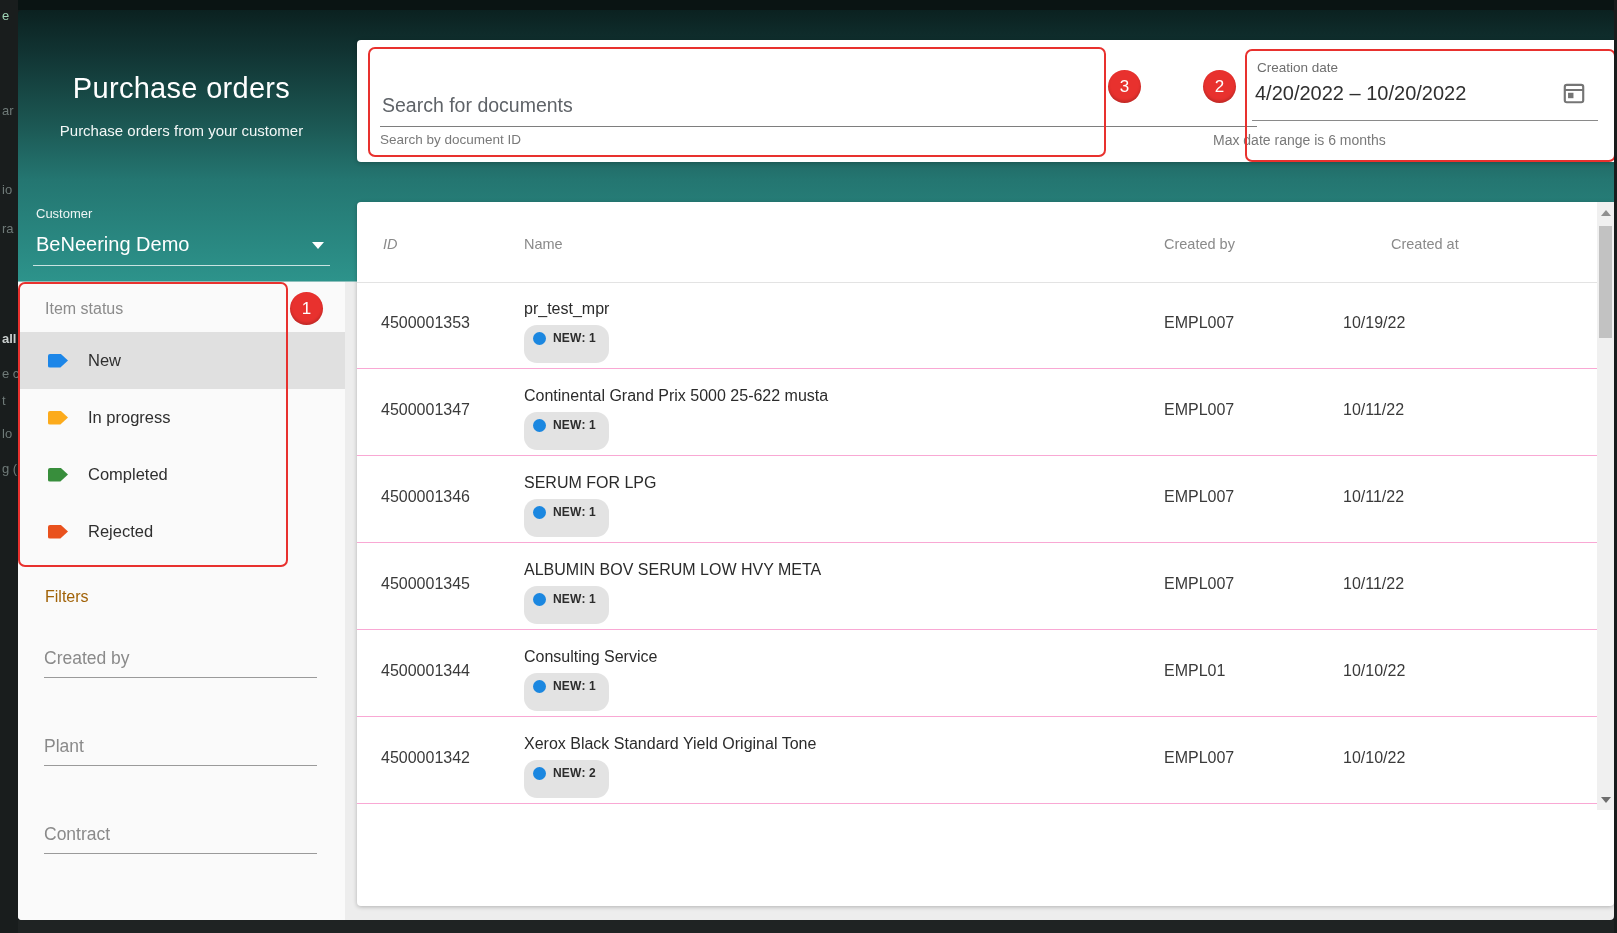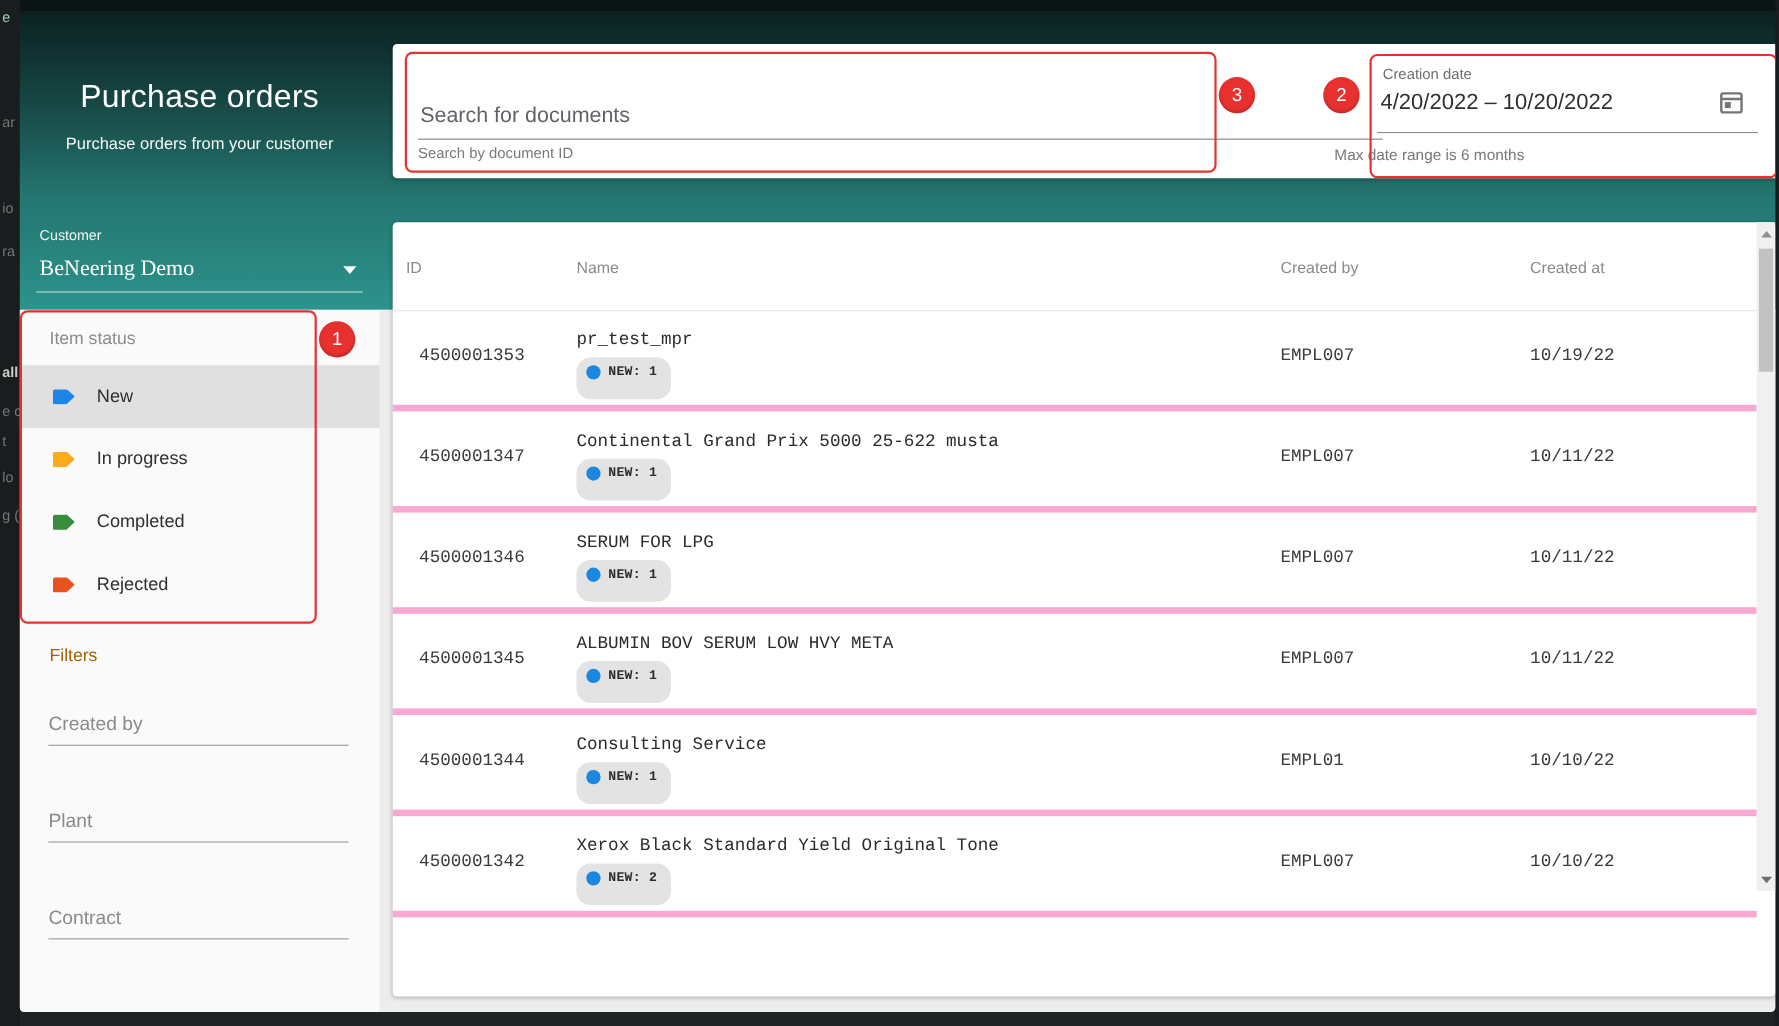--- a/index.html
+++ b/index.html
@@ -17,21 +17,21 @@
   
   .overlay{position:absolute;left:18px;top:10px;width:1596px;height:910px;border-radius:4px;overflow:hidden;
     background:linear-gradient(180deg,#0b2120 0px,#123736 50px,#1b5551 110px,#247671 170px,#2a8a83 240px,#2d938b 271px,#ededed 272px,#ededed 100%);}
 
   
   .sidebar{position:absolute;left:0;top:0;width:327px;height:100%;}
   .side-title{position:absolute;top:62px;left:0;width:100%;text-align:center;color:#fff;font-size:29px;font-weight:500;letter-spacing:.3px;}
   .side-subtitle{position:absolute;top:112px;left:0;width:100%;text-align:center;color:#f2f7f6;font-size:15px;}
   .customer-label{position:absolute;top:196px;left:18px;color:rgba(255,255,255,.92);font-size:13px;}
   .customer-select{position:absolute;top:218px;left:18px;width:294px;height:36px;cursor:pointer;}
-  .customer-value{color:#fff;font-size:20px;line-height:32px;font-family:Liberation Serif, serif;}
+  .customer-value{color:#fff;font-size:20px;line-height:32px;}
   .caret-down-white{position:absolute;right:6px;top:14px;width:0;height:0;border-left:6px solid transparent;border-right:6px solid transparent;border-top:7px solid #fff;}
   .customer-underline{position:absolute;top:255px;left:15px;width:297px;height:0;border-bottom:1px solid rgba(255,255,255,.75);}
 
   .side-panel{position:absolute;top:272px;left:0;right:0;bottom:0;background:#fafafa;}
   .item-status-label{position:absolute;top:18px;left:27px;color:#8b8b8b;font-size:16px;}
   .status-list{position:absolute;top:50px;left:0;right:0;margin:0;padding:0;list-style:none;}
   .status-item{height:57px;display:flex;align-items:center;padding-left:30px;font-size:16.5px;color:#2f2f2f;cursor:pointer;}
   .status-item.selected{background:var(--selected,#e0e0e0);}
   .tag-icon{display:inline-block;width:20px;height:14px;margin-right:20px;border-radius:2px;
             clip-path:polygon(0 0,62% 0,100% 50%,62% 100%,0 100%);}
@@ -64,28 +64,28 @@
   .box3{left:11px;top:7px;width:734px;height:106px;}
   .circle3{left:751px;top:30px;}
   .circle2{left:846px;top:30px;}
   .box2{left:888px;top:9px;width:367px;height:109px;}
 
   
   .table-card{position:absolute;left:339px;top:192px;right:0;bottom:14px;background:#fff;border-radius:4px;
      box-shadow:0 1px 4px rgba(0,0,0,.25);}
   .thead{position:absolute;top:0;left:0;right:0;height:80px;border-bottom:1px solid #e3e3e3;}
   .th{position:absolute;top:34px;font-size:14.5px;color:#8a8a8a;}
-  .th-id{left:12px;} .th-name{left:167px;} .th-by{left:807px;} .th-at{left:1034px;}
+  .th-id{left:26px;font-style:italic;} .th-name{left:167px;} .th-by{left:807px;} .th-at{left:1034px;}
   .tbody{position:absolute;top:80px;left:0;right:17px;}
-  .trow{position:relative;height:86px;border-bottom:6px solid #f9a8d4;cursor:pointer;font-family:Liberation Mono, monospace;}
+  .trow{position:relative;height:86px;border-bottom:1px solid #f9a8d4;cursor:pointer;}
   .cell{position:absolute;font-size:16px;color:#3a3a3a;}
   .c-id{left:24px;top:32px;}
   .c-name{left:167px;top:18px;color:#2b2b2b;}
   .c-by{left:807px;top:32px;}
-  .c-at{left:1034px;top:32px;text-align:right;}
+  .c-at{left:986px;top:32px;text-align:right;}
   .badge{position:absolute;left:167px;top:43px;height:26px;border-radius:13px;background:#e3e3e3;
      display:flex;align-items:center;padding:0 13px 12px 9px;}
   .badge-dot{width:13px;height:13px;border-radius:50%;background:var(--badge-dot,#1b87e0);margin-right:7px;}
   .badge-text{font-size:12px;font-weight:bold;color:#2c2c2c;letter-spacing:.2px;}
 
   
   .vscroll{position:absolute;top:0;right:0;width:17px;height:608px;background:#f0f0f0;}
   .sb-btn{position:absolute;left:0;width:17px;height:17px;display:flex;align-items:center;justify-content:center;cursor:pointer;}
   .sb-up{top:2px;} .sb-down{top:589px;}
   .tri-up{width:0;height:0;border-left:5px solid transparent;border-right:5px solid transparent;border-bottom:6px solid #8f8f8f;}

